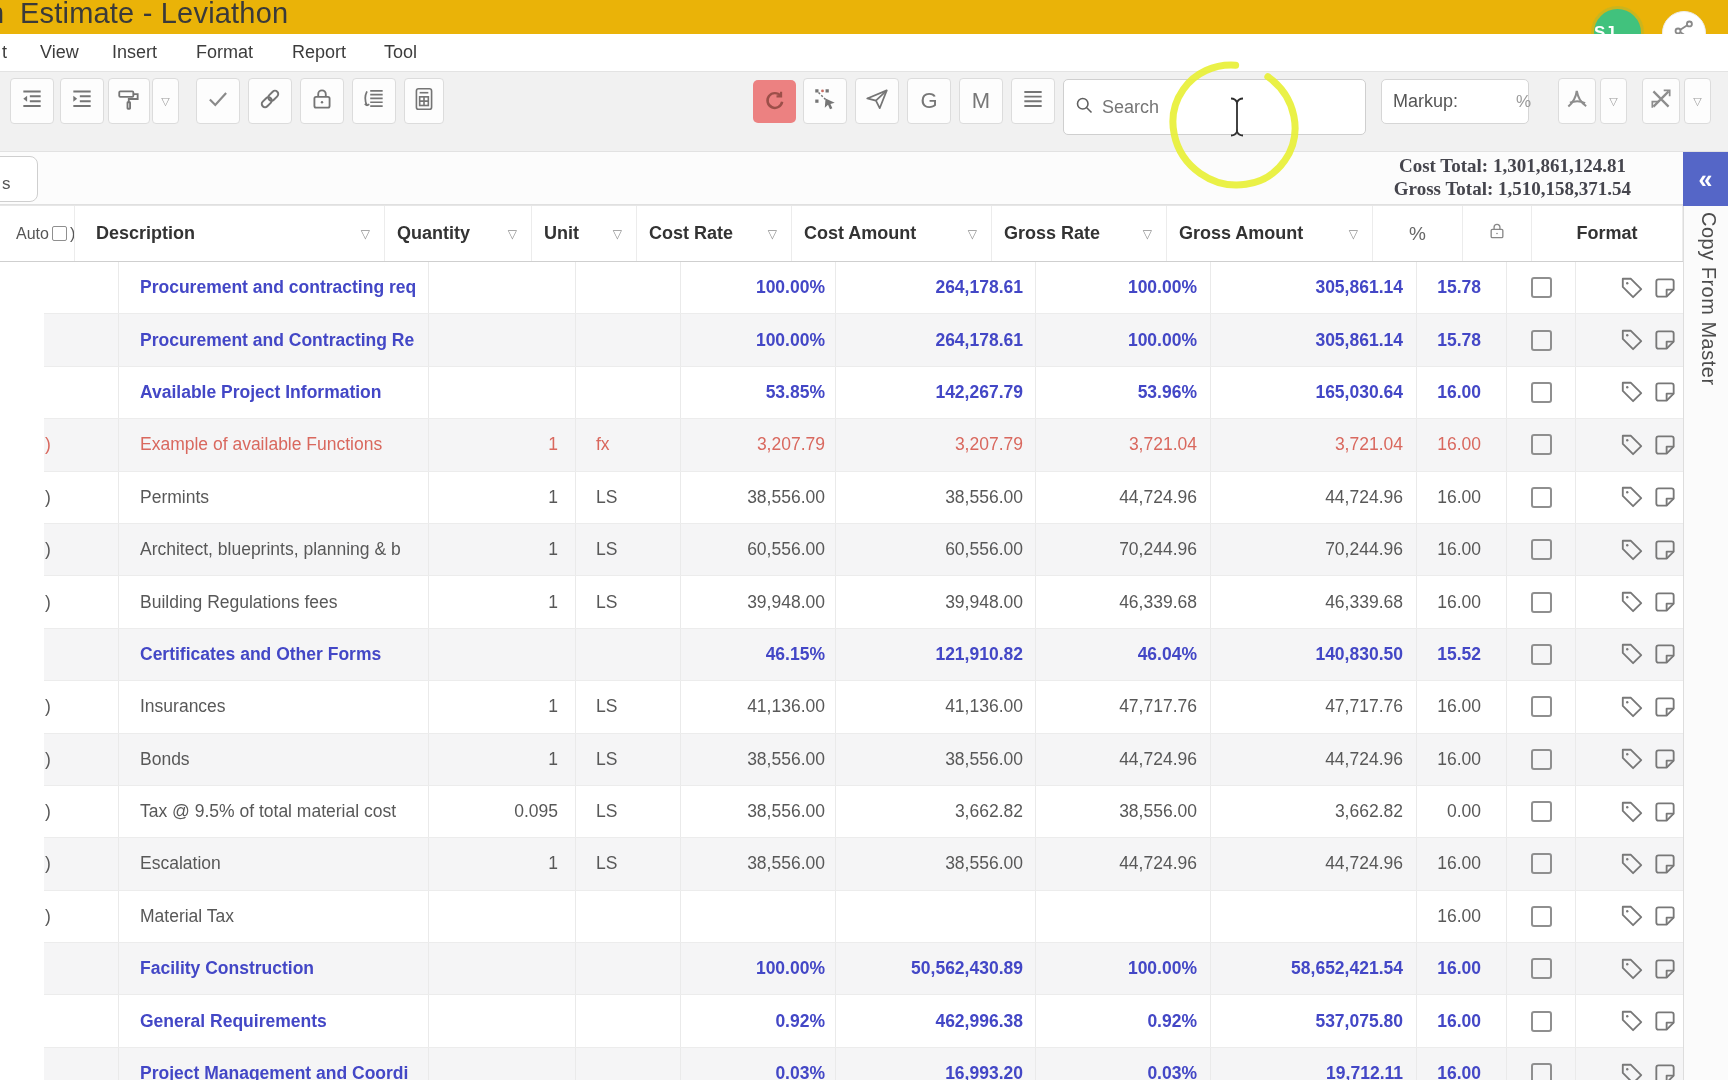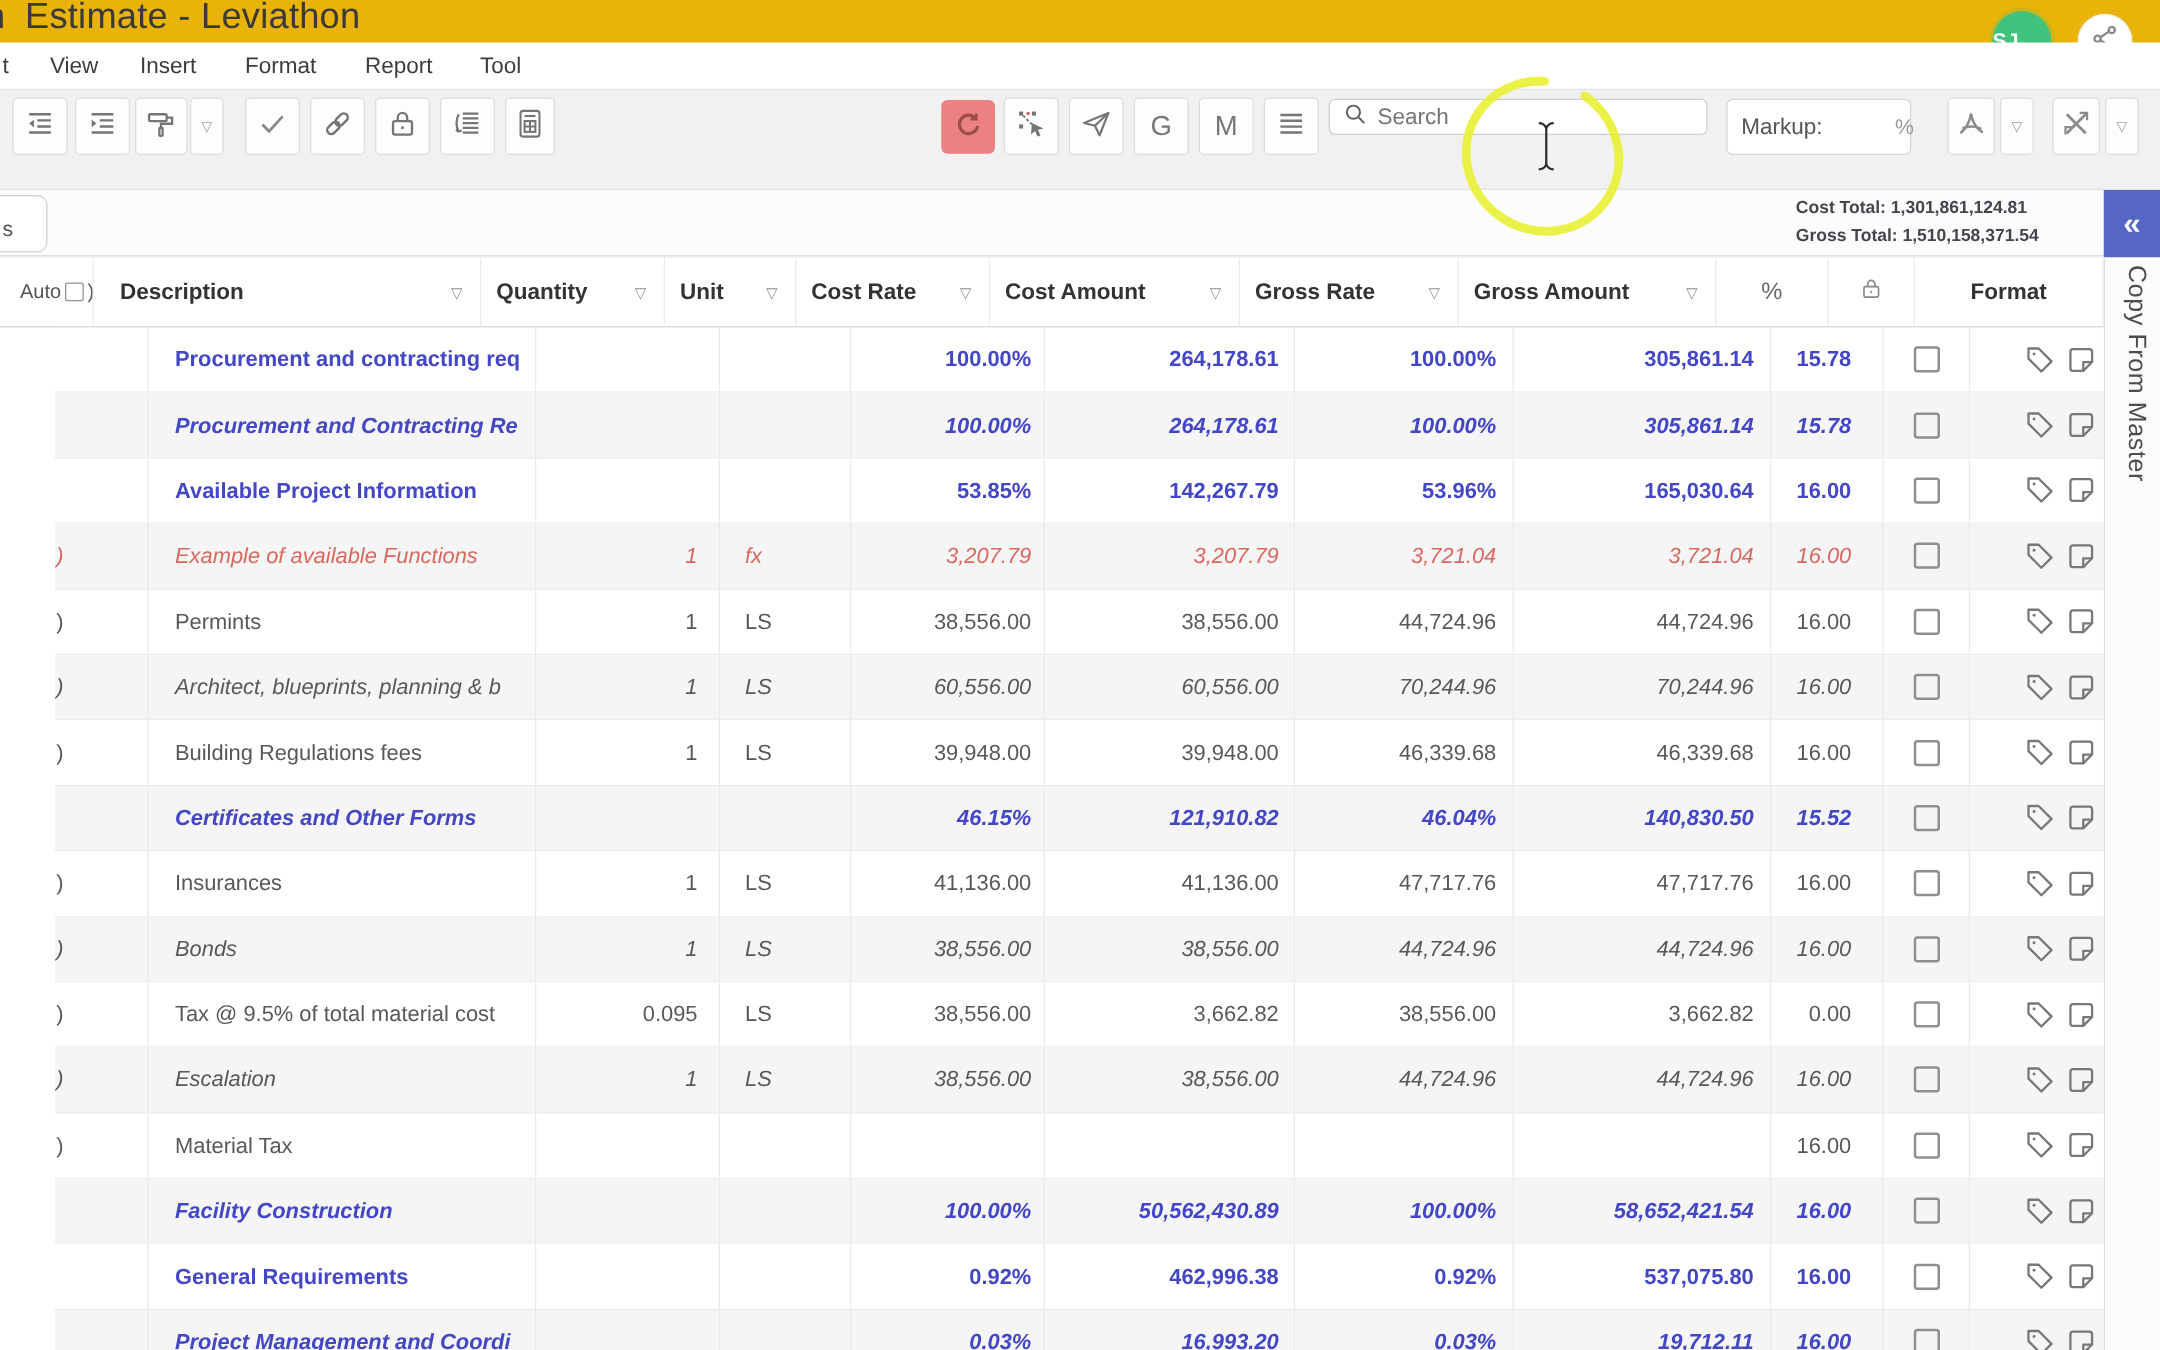--- a/index.html
+++ b/index.html
@@ -26,35 +26,35 @@
   .tbtn { position:absolute; top:6px; width:44px; height:46px; background:#fdfdfd; border:1px solid #dcdcdc; border-radius:4px;
     display:flex; align-items:center; justify-content:center; }
   .tbtn svg { width:26px; height:26px; }
   .tbtn.small { width:27px; }
   .tri { font-size:11px; color:#9a9a9a; }
   .b-outdent{left:10px}.b-indent{left:60px}.b-roller{left:108px;width:42px}.b-rollerdd{left:152px}
   .b-check{left:196px}.b-link{left:248px}.b-lock{left:300px}.b-copyrows{left:352px}.b-doccalc{left:404px;width:40px}
   .b-refresh{left:753px; width:43px; height:43px; top:8px; background:#ec8181; border:none; border-radius:5px;}
   .b-node{left:803px}.b-plane{left:855px}.b-g{left:907px}.b-m{left:959px}.b-burger{left:1011px}
   .gm-label { font-size:22px; color:#777; }
-  .search-box { position:absolute; left:1063px; top:7px; width:303px; height:29px; background:#fff; border:1px solid #cfcfcf;
+  .search-box { position:absolute; left:1063px; top:7px; width:303px; height:56px; background:#fff; border:1px solid #cfcfcf;
     border-radius:5px; display:flex; align-items:center; padding:12px 10px; }
   .search-box svg { width:21px; height:21px; margin-right:7px; flex:none; }
   .search-box input { border:none; outline:none; background:transparent; font-family:"Liberation Sans",sans-serif;
     font-size:18px; color:#666; width:100%; }
   .markup-box { position:absolute; left:1381px; top:7px; width:148px; height:45px; background:#fff; border:1px solid #d6d6d6;
     border-radius:5px; display:flex; align-items:center; padding:0 11px; }
   .markup-label { font-size:18px; color:#555; }
   .markup-box input { border:none; outline:none; width:58px; background:transparent; font-size:17px; }
   .markup-suffix { font-size:17px; color:#999; margin-left:auto; }
   .b-pdf{left:1558px;width:38px}.b-pdfdd{left:1600px}.b-xls{left:1642px;width:38px}.b-xlsdd{left:1684px}
 
   
   .totalsbar { position:absolute; left:0; top:152px; width:1683px; height:53px; background:#fcfcfc; border-bottom:1px solid #e0e0e0; }
-  .totals { position:absolute; right:52px; top:2px; text-align:left; font-size:14px; font-weight:700; color:#45454d; line-height:23px; }
+  .totals { position:absolute; right:52px; top:2px; text-align:center; font-size:19px; font-weight:700; color:#45454d; line-height:23px;font-family:Liberation Serif, serif; }
   .frag-btn { position:absolute; left:-16px; top:4px; width:54px; height:46px; background:#fff; border:1px solid #cfcfcf;
     border-radius:8px; font-size:17px; color:#555; padding:17px 0 0 17px; }
   .panel-toggle { position:absolute; left:1683px; top:152px; width:45px; height:54px; background:#5566c7; color:#fff;
     display:flex; align-items:center; justify-content:center; font-size:25px; font-weight:700; }
 
   
   .side-strip { position:absolute; left:1683px; top:206px; width:45px; height:874px; background:#fbfbfb; border-left:1px solid #ddd; }
   .vlabel { position:absolute; left:1720px; top:212px; transform-origin:0 0; transform:rotate(90deg);
     white-space:nowrap; font-size:20px; color:#4c4c4c; letter-spacing:.5px; }
 
@@ -64,21 +64,21 @@
   .thead-row { height:57px; background:#fff; border-bottom:1px solid #cfcfcf; border-top:1px solid #e6e6e6; }
   .hcell { display:flex; align-items:center; font-size:18px; font-weight:700; color:#333; border-right:1px solid #ececec;
     padding:0 14px 0 12px; justify-content:space-between; overflow:hidden; white-space:nowrap; }
   .hcell.first { padding-left:21px; }
   .hcell.center { justify-content:center; padding:0; }
   .hfrag { display:flex; align-items:center; font-size:16px; color:#555; padding-left:16px; border-right:1px solid #ececec; gap:3px; overflow:hidden; }
   .hfrag .cb { width:15px; height:15px; border-width:1.5px; border-radius:2px; flex:none; }
   .filter-tri { font-size:12px; color:#8f8f8f; font-weight:400; }
   .tbody { height:875px; overflow:hidden; }
   .trow { height:52.4px; border-bottom:1px solid #ececec; background:#fff;margin-left:44px; }
-  .trow.striped { background:#f5f5f6;font-style:italic; }
+  .trow.striped { background:#f5f5f6; }
   .tcell { display:flex; align-items:center; font-size:17.5px; border-right:1px solid #eaeaea; overflow:hidden; white-space:nowrap; }
   .row-item { color:#585858; }
   .row-group .tcell { color:#4347c6; font-weight:700; }
   .row-error .tcell { color:#d9685e; }
   .col-frag { padding-left:1px; font-weight:400; }
   .col-desc { padding-left:21px; }
   .num { justify-content:flex-end; }
   .col-qty { padding-right:17px; }
   .col-unit { padding-left:20px; }
   .col-crate { padding-right:10px; }

